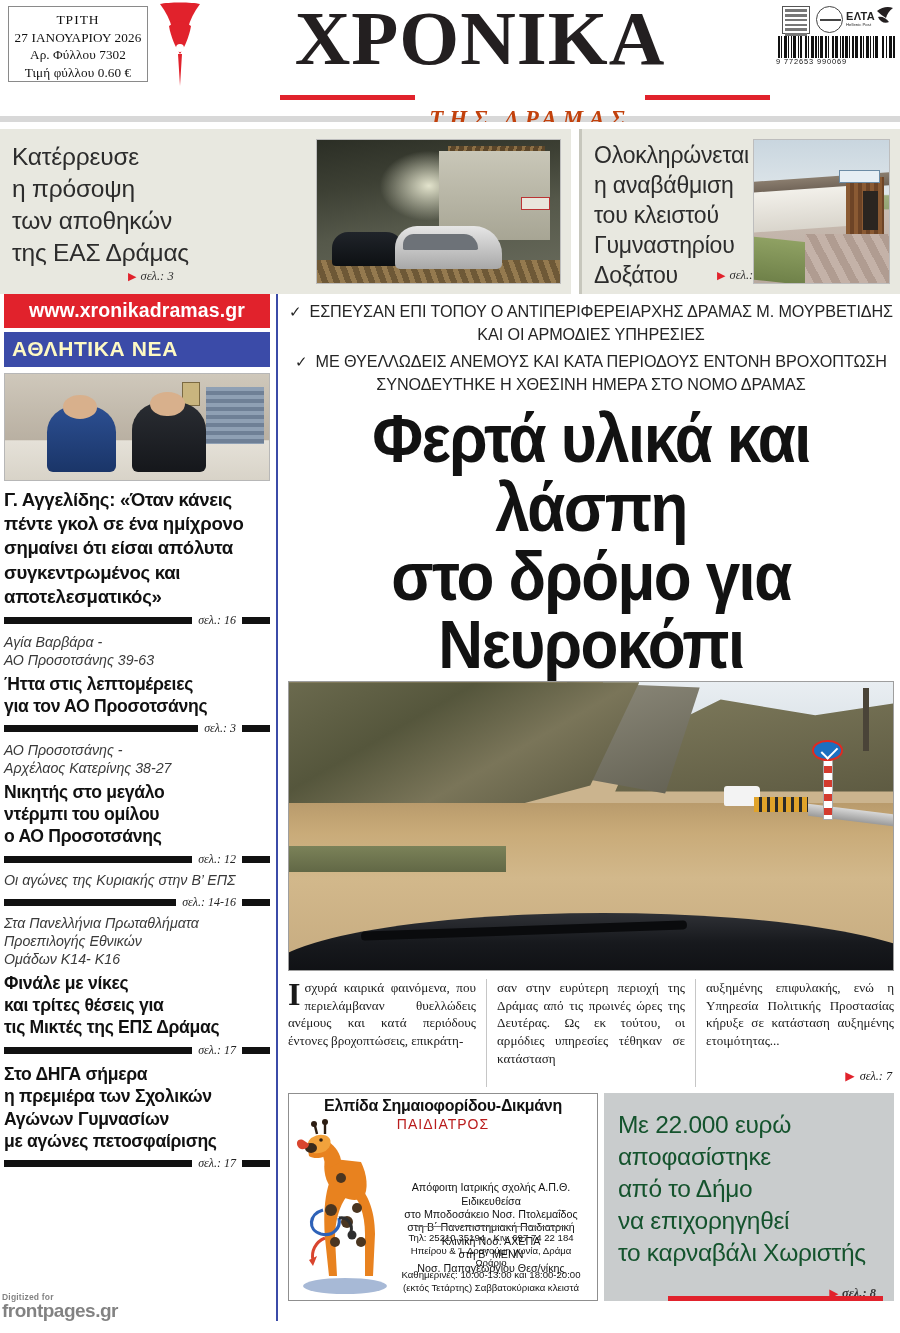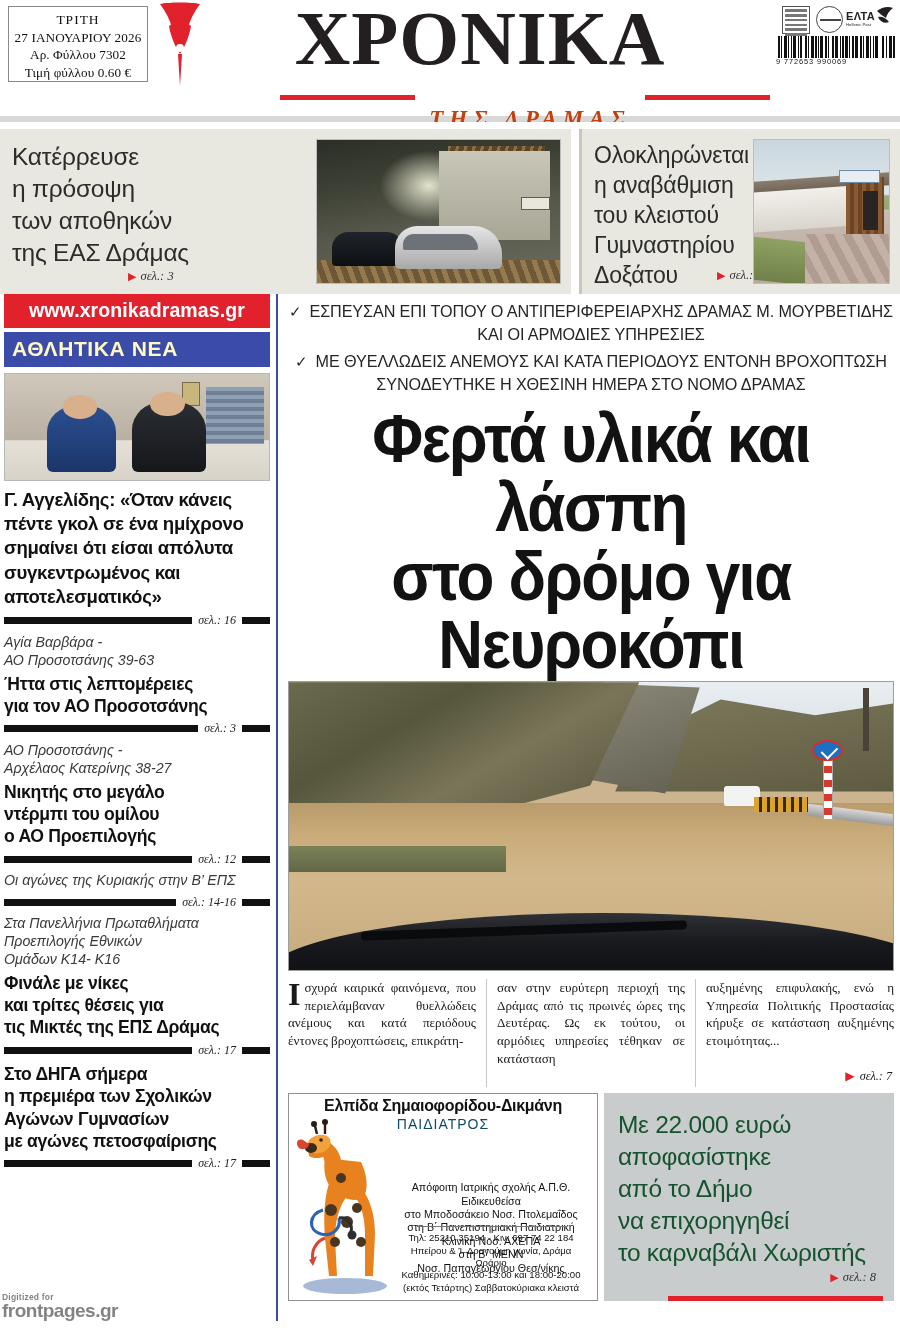--- a/index.html
+++ b/index.html
@@ -557,21 +557,21 @@
     font-size: 16px;
     text-align: center;
     color: #111;
     margin-top: 3px;
     letter-spacing: -.3px;
   }
   .ad-spec {
     font-family: "Liberation Sans", sans-serif;
     font-size: 14px;
     text-align: center;
-    color: #0c4a6e;
+    color: #b91c1c;
     letter-spacing: 1px;
     margin-top: 1px;
   }
   .ad-body {
     position: absolute;
     left: 100px; top: 42px;
     width: 204px;
     font-family: "Liberation Sans", sans-serif;
     font-size: 10.7px;
     line-height: 13.4px;
@@ -603,21 +603,21 @@
     padding: 16px 8px 0 14px;
   }
   .teaser-c h2 {
     font-family: "Liberation Sans", sans-serif;
     font-weight: normal;
     font-size: 24.5px;
     line-height: 1.30;
     color: #14532d;
     letter-spacing: -.3px;
   }
-  .teaser-c .page-ref { position: absolute; right: 18px; bottom: 16px; }
+  .teaser-c .page-ref { position: absolute; right: 18px; bottom: 0; font-weight: bold; }
   .red-foot {
     position: absolute; left: 64px; bottom: 0;
     width: 215px; height: 5px; background: #e1222c;
   }
 </style>
 </head>
 <body>
 
 <div id="page">
 
@@ -819,21 +819,21 @@
           <div class="ref">σελ.: 3</div>
           <div class="bar-short"></div>
         </div>
       </div>
 
       <div>
         <div class="kicker" style="white-space:pre-line">ΑΟ Προσοτσάνης -
 Αρχέλαος Κατερίνης 38-27</div>
         <div class="headline-s" style="white-space:pre-line">Νικητής στο μεγάλο
 ντέρμπι του ομίλου
-ο ΑΟ Προεπιλογής</div>
+ο ΑΟ Προσοτσάνης</div>
         <div class="sep">
           <div class="bar-long"></div>
           <div class="ref">σελ.: 12</div>
           <div class="bar-short"></div>
         </div>
       </div>
 
       <div>
         <div class="kicker" style="white-space:pre-line">Οι αγώνες της Κυριακής στην Β’ ΕΠΣ</div>
         <div class="sep">

